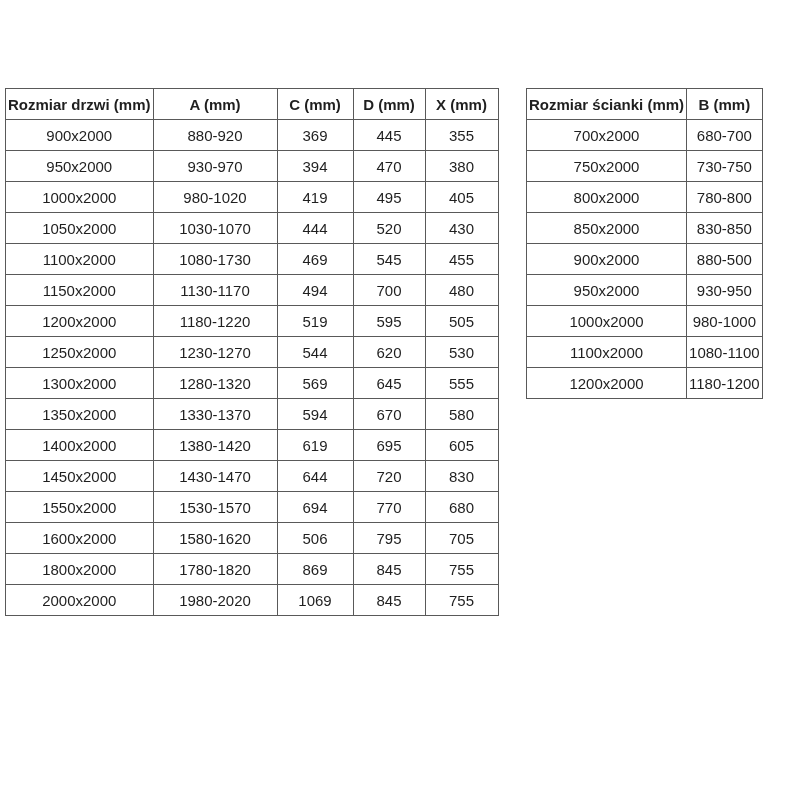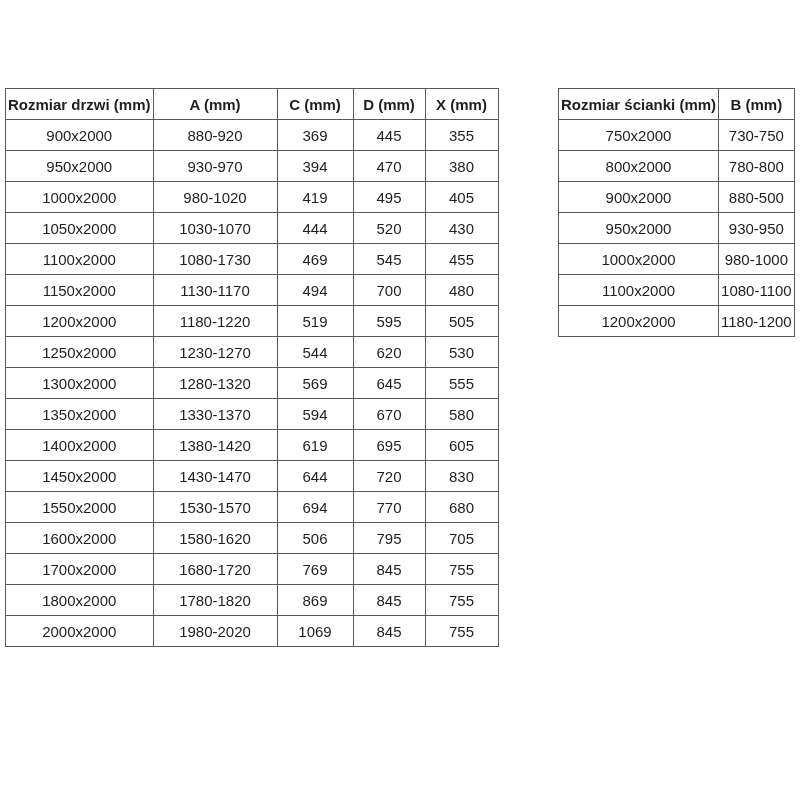--- a/index.html
+++ b/index.html
@@ -16,21 +16,21 @@
     width: 684px;
     height: 800px;
     background: var(--page-bg, #ffffff);
     border-radius: 11px;
   }
   .table-wrap {
     position: absolute;
     top: 88px;
   }
   .table-wrap.left  { left: 5px; }
-  .table-wrap.right { left: 558px; }
+  .table-wrap.right { left: 526px; }
   table.spec-table {
     border-collapse: collapse;
     table-layout: fixed;
   }
   table.spec-table th,
   table.spec-table td {
     border: 1px solid var(--border-color, #595959);
     height: 30px;
     padding: 0 2px;
     text-align: center;
@@ -160,27 +160,20 @@
             <td>680</td>
           </tr>
           <tr>
             <td>1600x2000</td>
             <td>1580-1620</td>
             <td>506</td>
             <td>795</td>
             <td>705</td>
           </tr>
           <tr>
-            <td>1700x2000</td>
-            <td>1680-1720</td>
-            <td>769</td>
-            <td>845</td>
-            <td>755</td>
-          </tr>
-          <tr>
             <td>1800x2000</td>
             <td>1780-1820</td>
             <td>869</td>
             <td>845</td>
             <td>755</td>
           </tr>
           <tr>
             <td>2000x2000</td>
             <td>1980-2020</td>
             <td>1069</td>
@@ -198,26 +191,34 @@
         <col style="width:110px">
       </colgroup>
     <thead>
           <tr>
             <th>Rozmiar ścianki (mm)</th>
             <th>B (mm)</th>
           </tr>
         </thead>
         <tbody>
           <tr>
+            <td>700x2000</td>
+            <td>680-700</td>
+          </tr>
+          <tr>
             <td>750x2000</td>
             <td>730-750</td>
           </tr>
           <tr>
             <td>800x2000</td>
             <td>780-800</td>
+          </tr>
+          <tr>
+            <td>850x2000</td>
+            <td>830-850</td>
           </tr>
           <tr>
             <td>900x2000</td>
             <td>880-500</td>
           </tr>
           <tr>
             <td>950x2000</td>
             <td>930-950</td>
           </tr>
           <tr>

